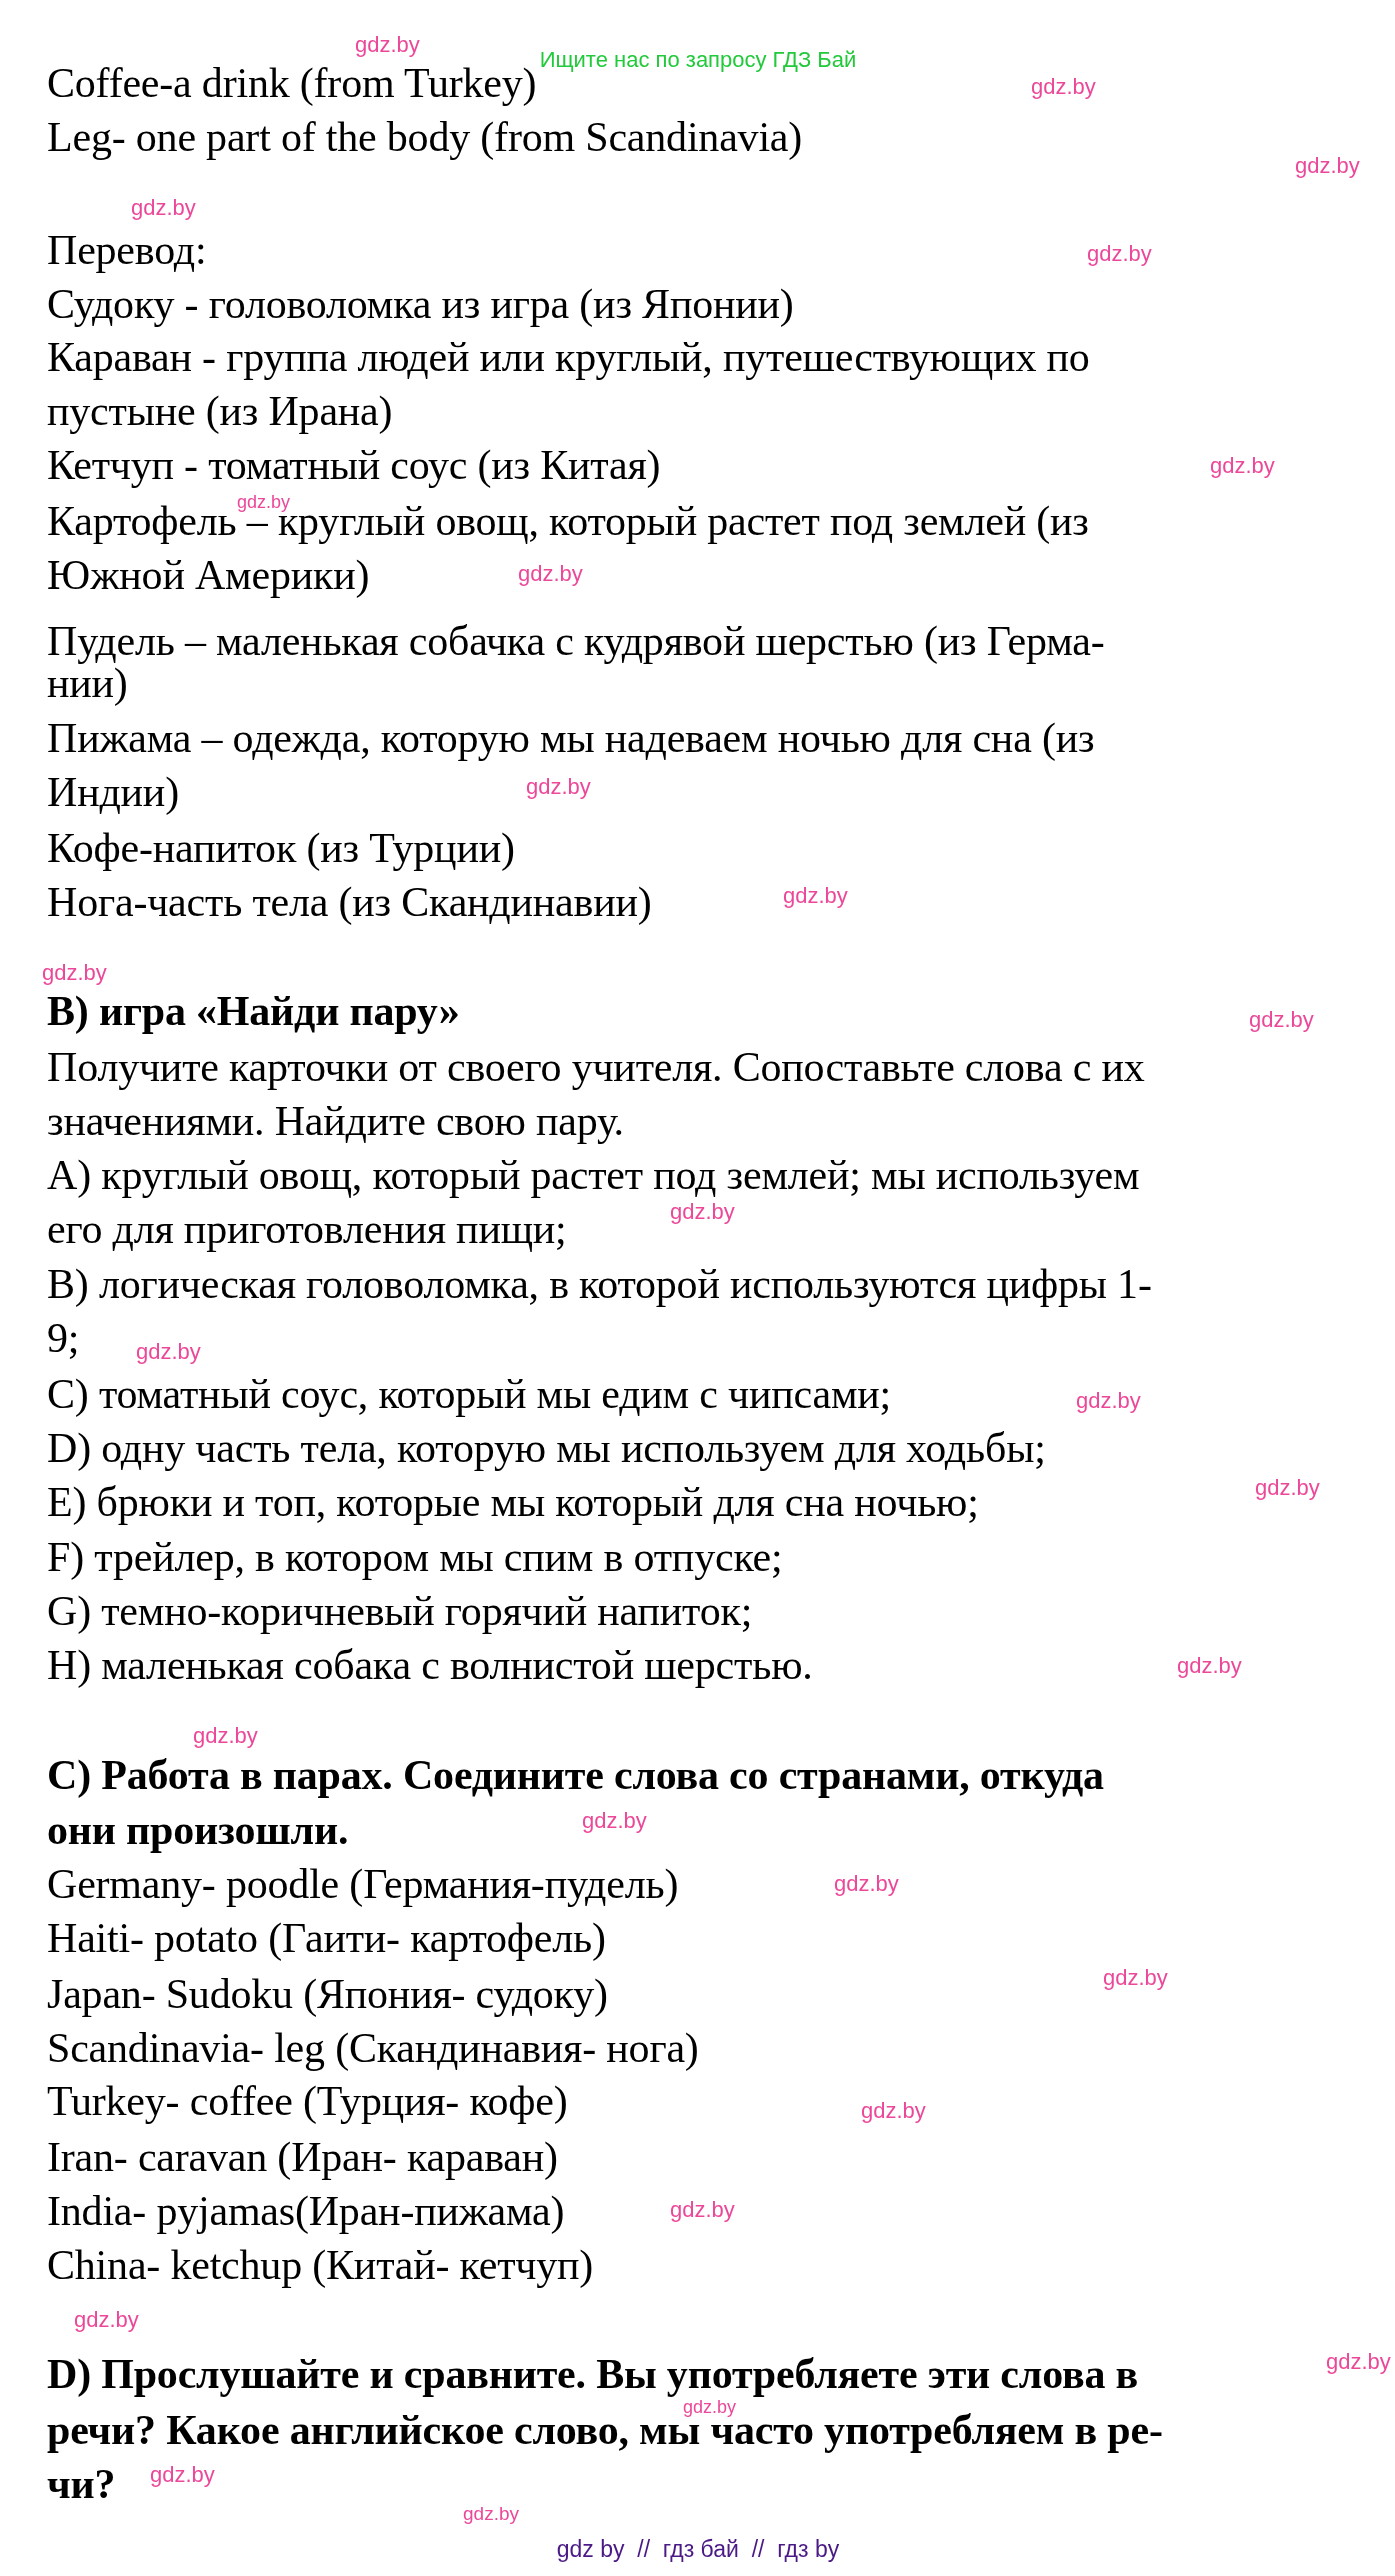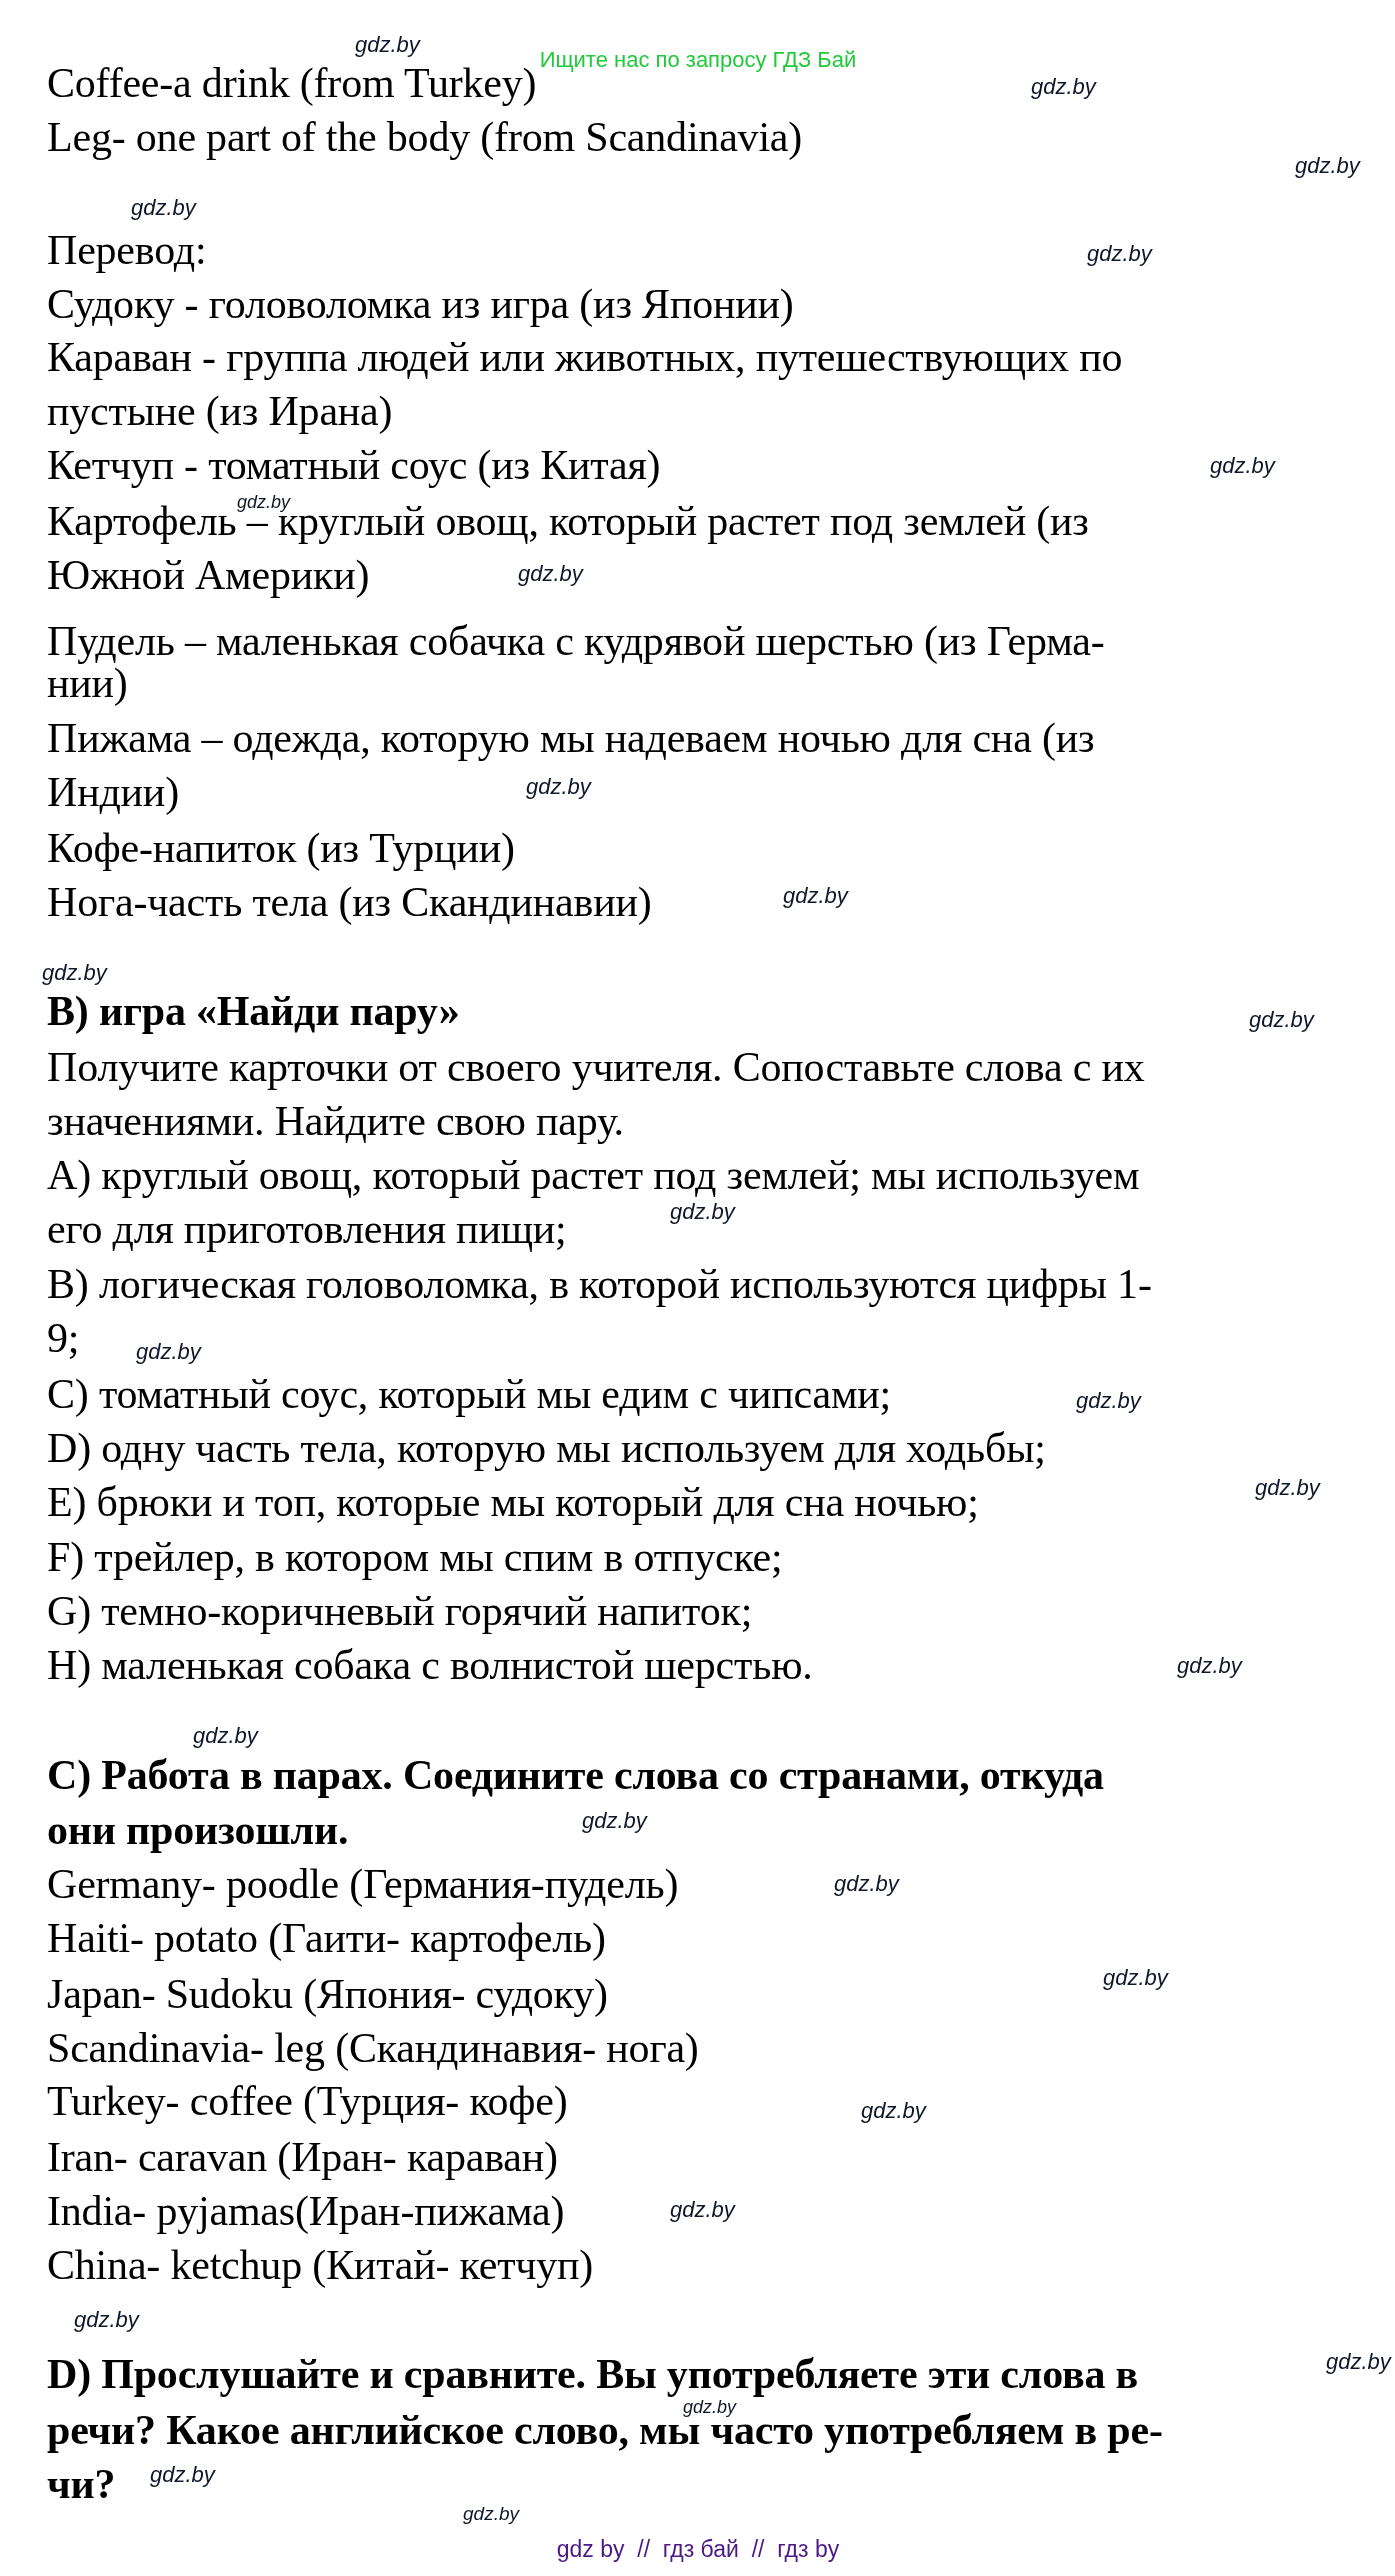--- a/index.html
+++ b/index.html
@@ -10,40 +10,40 @@
     font-family: "Liberation Sans", sans-serif; font-size: 22px; line-height: 23px; margin-top: 48px;
   }
   .line {
     position: absolute; left: 47px;
     font-family: "Liberation Serif", serif; font-size: 42px; line-height: 49px;
     color: #000; white-space: nowrap; letter-spacing: -0.2px;
   }
   .bold { font-weight: bold; }
   .wm {
     position: absolute;
-    font-family: "Liberation Sans", sans-serif; font-size: 22px; color: #0f172a;
-    white-space: nowrap; line-height: 24.5px; font-style: italic;
+    font-family: "Liberation Sans", sans-serif; font-size: 22px; color: #ec4899;
+    white-space: nowrap; line-height: 24.5px;
   }
   .footer {
     position: absolute; left: 0; top: 2535px; width: 1396px; text-align: center;
     color: #4b1a86; font-family: "Liberation Sans", sans-serif; font-size: 23px; line-height: 29px;
     white-space: pre;
   }
 </style>
 </head>
 <body>
 
 <div class="banner">Ищите нас по запросу ГДЗ Бай</div>
 
 <div class="line" style="top:59px">Coffee-a drink (from Turkey)</div>
 <div class="line" style="top:113px">Leg- one part of the body (from Scandinavia)</div>
 
 <div class="line" style="top:226px">Перевод:</div>
 <div class="line" style="top:280px">Судоку - головоломка из игра (из Японии)</div>
-<div class="line" style="top:333px">Караван - группа людей или животных, путешествующих по</div>
+<div class="line" style="top:333px">Караван - группа людей или круглый, путешествующих по</div>
 <div class="line" style="top:387px">пустыне (из Ирана)</div>
 <div class="line" style="top:441px">Кетчуп - томатный соус (из Китая)</div>
 <div class="line" style="top:497px">Картофель – круглый овощ, который растет под землей (из</div>
 <div class="line" style="top:551px">Южной Америки)</div>
 <div class="line" style="top:617px">Пудель – маленькая собачка с кудрявой шерстью (из Герма-</div>
 <div class="line" style="top:659px">нии)</div>
 <div class="line" style="top:714px">Пижама – одежда, которую мы надеваем ночью для сна (из</div>
 <div class="line" style="top:768px">Индии)</div>
 <div class="line" style="top:824px">Кофе-напиток (из Турции)</div>
 <div class="line" style="top:878px">Нога-часть тела (из Скандинавии)</div>

